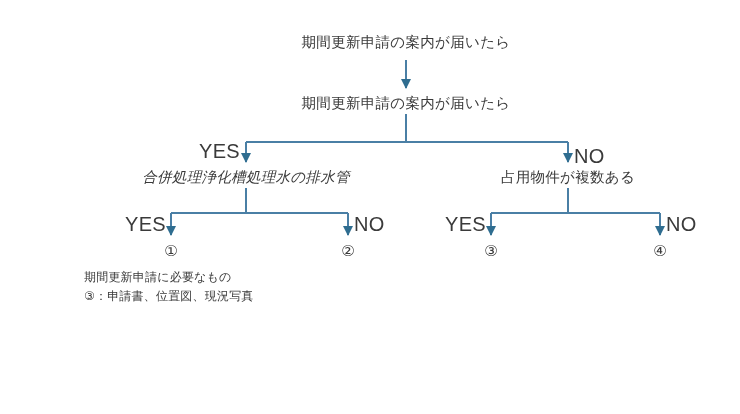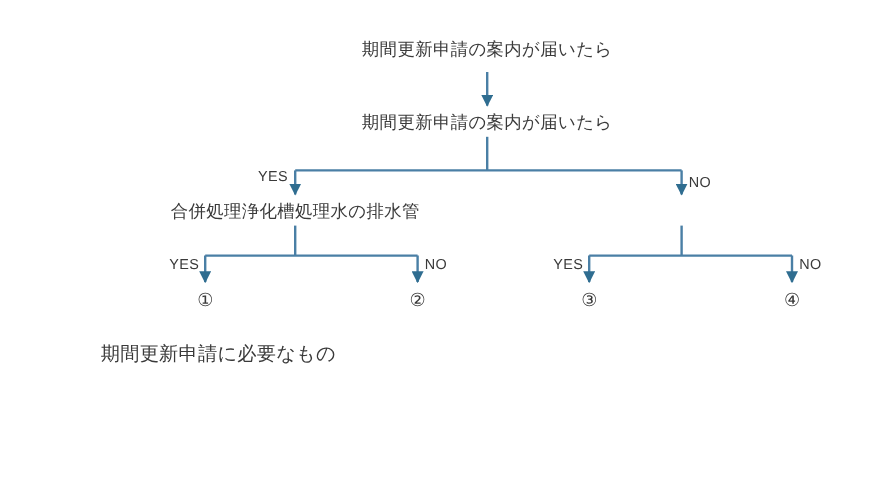--- a/index.html
+++ b/index.html
@@ -38,21 +38,21 @@
     color: #3a3a3a;
     letter-spacing: 0.3px;
   }
   .node.center {
     transform: translateX(-50%);
     text-align: center;
   }
   .edge-label {
     position: absolute;
     white-space: nowrap;
-    font-size: 12px;
+    font-size: 20px;
     line-height: 1;
     color: #3a3a3a;
     letter-spacing: 0.3px;
   }
   .edge-label.right-of {
     transform: translateX(0);
   }
   .edge-label.left-of {
     transform: translateX(-100%);
   }
@@ -60,22 +60,22 @@
     position: absolute;
     transform: translateX(-50%);
     font-size: 15px;
     line-height: 1;
     color: #3a3a3a;
     text-align: center;
   }
   #legend {
     position: absolute;
     left: 36px;
-    top: 284px;
-    font-size: 16px;
+    top: 268px;
+    font-size: 12px;
     line-height: 1.55;
     color: #3a3a3a;
     letter-spacing: 0.2px;
     white-space: nowrap;
   }
   #legend .legend-line {
     display: block;
   }
 </style>
 </head>
@@ -114,36 +114,38 @@
   </svg>
 
   <div class="node center" style="left:358px; top:33px;">期間更新申請の案内が届いたら</div>
 
   <div class="node center" style="left:358px; top:94px;">期間更新申請の案内が届いたら</div>
 
   <div class="edge-label left-of" style="left:192px; top:141px;">YES</div>
 
   <div class="edge-label right-of" style="left:526px; top:146px;">NO</div>
 
-  <div class="node center" style="left:198px; top:168px;">合併処理浄化槽処理水の排水管</div>
+  <div class="node center" style="left:198px; top:168px;font-style:italic;">合併処理浄化槽処理水の排水管</div>
 
+  <div class="node center" style="left:520px; top:168px;">占用物件が複数ある</div>
 
   <div class="edge-label left-of" style="left:118px; top:214px;">YES</div>
 
   <div class="edge-label right-of" style="left:306px; top:214px;">NO</div>
 
   <div class="edge-label left-of" style="left:438px; top:214px;">YES</div>
 
   <div class="edge-label right-of" style="left:618px; top:214px;">NO</div>
 
   <div class="marker" style="left:123px; top:243px;">①</div>
 
   <div class="marker" style="left:300px; top:243px;">②</div>
 
   <div class="marker" style="left:443px; top:243px;">③</div>
 
   <div class="marker" style="left:612px; top:243px;">④</div>
 
   <div id="legend">
     <span class="legend-line">期間更新申請に必要なもの</span>
+    <span class="legend-line">③：申請書、位置図、現況写真</span>
   </div>
 
 </div>
 
 </body></html>

